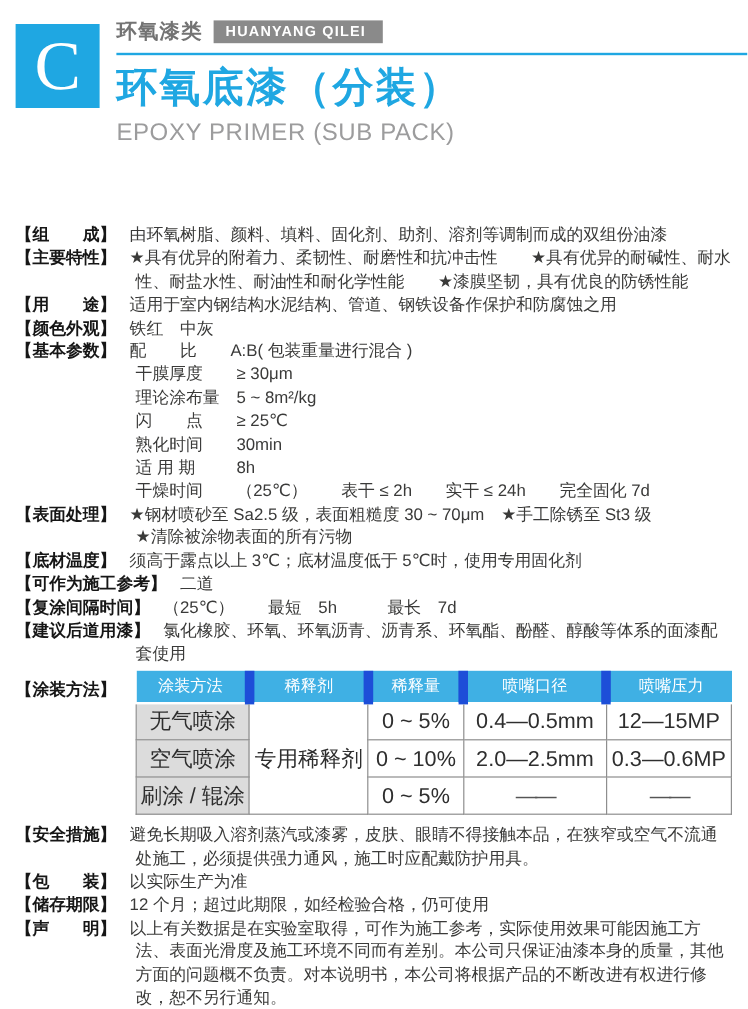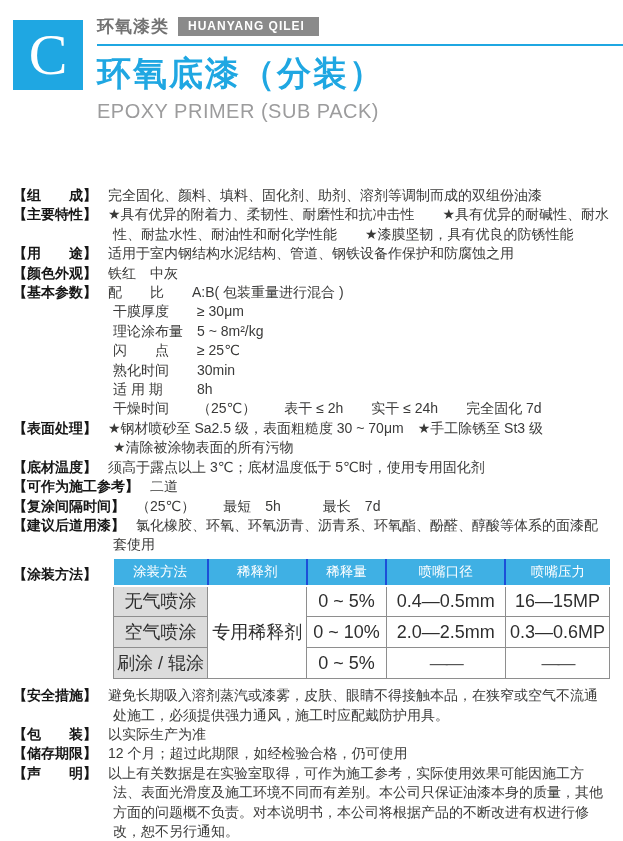--- a/index.html
+++ b/index.html
@@ -26,21 +26,21 @@
   .entry { padding-left:100px; text-indent:-100px; }
   .lbl { font-weight:bold; color:#161616; margin-right:11px; white-space:nowrap; }
   .cont { padding-left:100px; text-indent:0; }
   .pname { display:inline-block; width:84px; text-indent:0; }
 
   
   .table-flex { display:flex; align-items:flex-start; margin:4px 0 7px; }
   .table-flex .lbl { flex:0 0 82px; margin-right:16px; padding-top:6px; }
   table.spray { border-collapse:collapse; width:497px; table-layout:fixed; }
   .spray th { background:var(--table-header); color:#fff; font-weight:normal; font-size:13.5px;
-              height:27px; border-left:2px solid #1d4ed8; border-bottom:2px solid #fff; padding:0; }
+              height:27px; border-left:8px solid #1d4ed8; border-bottom:2px solid #fff; padding:0; }
   .spray th:first-child { border-left:none; }
   .spray td { border:1px solid #8e8e8e; text-align:center; height:31px; font-size:18px; padding:0; color:#2e2e2e; }
   .spray td.method { background:var(--cellgray); }
   .spray td.dash { color:#555; letter-spacing:-2px; }
 </style>
 </head>
 <body>
 
 <div class="page">
 
@@ -54,21 +54,21 @@
         <span class="cat-badge">HUANYANG QILEI</span>
       </div>
       <div class="title">环氧底漆（分装）</div>
       <div class="subtitle">EPOXY PRIMER (SUB PACK)</div>
     </div>
   </div>
 
   <div class="content">
 
     <div class="entry">
-      <span class="lbl">【组　　成】</span><span>完全固化、颜料、填料、固化剂、助剂、溶剂等调制而成的双组份油漆</span>
+      <span class="lbl">【组　　成】</span><span>由环氧树脂、颜料、填料、固化剂、助剂、溶剂等调制而成的双组份油漆</span>
     </div>
 
     <div class="entry">
       <span class="lbl">【主要特性】</span><span>★具有优异的附着力、柔韧性、耐磨性和抗冲击性　　★具有优异的耐碱性、耐水性、耐盐水性、耐油性和耐化学性能　　★漆膜坚韧，具有优良的防锈性能</span>
     </div>
 
     <div class="entry">
       <span class="lbl">【用　　途】</span><span>适用于室内钢结构水泥结构、管道、钢铁设备作保护和防腐蚀之用</span>
     </div>
 
@@ -125,21 +125,21 @@
             <th>喷嘴口径</th>
             <th>喷嘴压力</th>
           </tr>
         </thead>
         <tbody>
           <tr>
             <td class="method">无气喷涂</td>
             <td rowspan="3">专用稀释剂</td>
             <td>0 ~ 5%</td>
             <td>0.4—0.5mm</td>
-            <td>16—15MP</td>
+            <td>12—15MP</td>
           </tr>
           <tr>
             <td class="method">空气喷涂</td>
             <td>0 ~ 10%</td>
             <td>2.0—2.5mm</td>
             <td>0.3—0.6MP</td>
           </tr>
           <tr>
             <td class="method">刷涂 / 辊涂</td>
             <td>0 ~ 5%</td>

